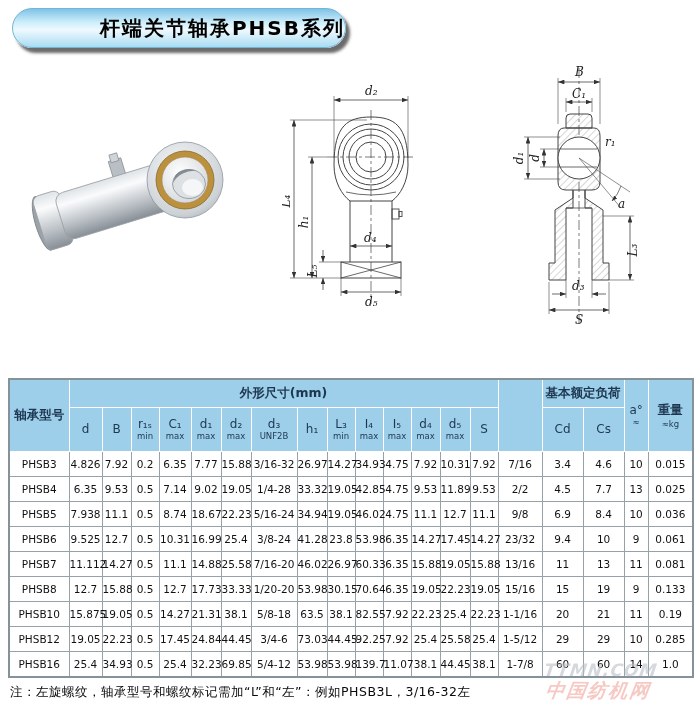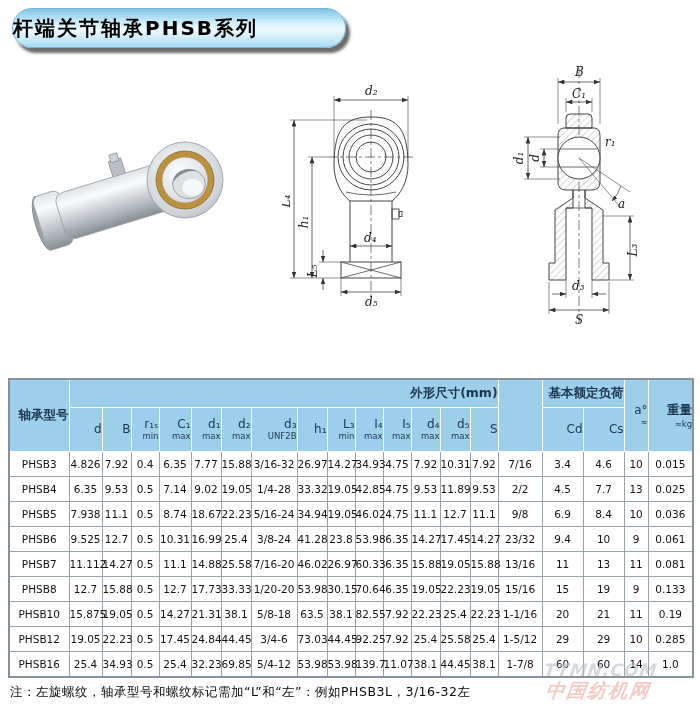--- a/index.html
+++ b/index.html
@@ -7,37 +7,37 @@
     width:700px;height:712px;position:relative;background:#fff;overflow:hidden;
     font-family:"DejaVu Sans","Liberation Sans",sans-serif;color:#222;
   }
   
   .title-banner{
     position:absolute;left:12px;top:8px;width:332px;height:38px;
     border-radius:20px;
     background:linear-gradient(#7fc3e6 0%,#cdeefb 35%,#eef9fe 55%,#a9dcf2 100%);
     border:1px solid #74b4d6;
     box-shadow:4px 5px 3px rgba(70,70,70,0.8);
-    display:flex;align-items:center;justify-content:flex-start;
+    display:flex;align-items:center;justify-content:flex-end;
   }
   .title-banner span{
     font-size:20px;font-weight:bold;color:#000;letter-spacing:2px;
   }
   
   .drawing{position:absolute;}
   .dim-text{font:italic 12px "DejaVu Serif","Liberation Serif",serif;fill:#222;}
   
   .spec-table{
     position:absolute;left:8px;top:378px;width:684px;
     border-collapse:collapse;table-layout:fixed;
     border:2px solid #86929a;
   }
   .spec-table th{
     background:#9dcfea;color:#1d3750;border:1px solid #fdfdfd;
-    font-size:12px;font-weight:bold;padding:0;vertical-align:middle;text-align:right;
+    font-size:12px;font-weight:bold;padding:0;vertical-align:middle;text-align:center;
   }
   .spec-table th .main{font-size:12px;font-weight:normal;line-height:13px;}
   .spec-table th.cn{font-size:12.5px;}
   .spec-table th .sub{font-size:8.5px;font-weight:normal;line-height:9px;margin-top:1px;}
   .spec-table td{
     background:#fff;border:1px solid #97a1a8;text-align:center;
     font-size:10.5px;height:24px;padding:0;color:#111;white-space:nowrap;
   }
   .spec-table tr.h1{height:28px;}
   .spec-table tr.h2{height:44px;}
@@ -314,21 +314,21 @@
         <th>
           <div class="main">Cs</div>
         </th>
       </tr>
   </thead>
   <tbody id="table-body">
       <tr>
         <td>PHSB3</td>
         <td>4.826</td>
         <td>7.92</td>
-        <td>0.4</td>
+        <td>0.2</td>
         <td>6.35</td>
         <td>7.77</td>
         <td>15.88</td>
         <td>3/16-32</td>
         <td>26.97</td>
         <td>14.27</td>
         <td>34.93</td>
         <td>4.75</td>
         <td>7.92</td>
         <td>10.31</td>

